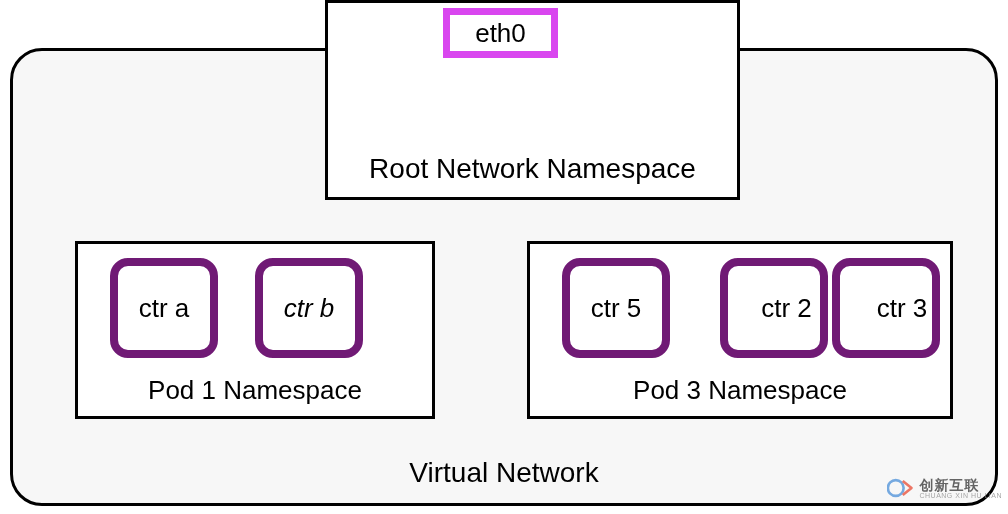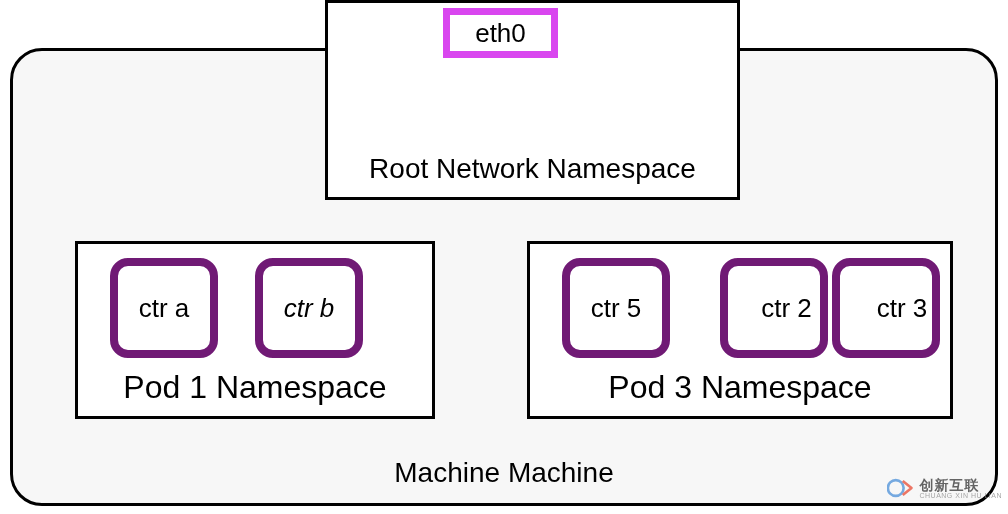--- a/index.html
+++ b/index.html
@@ -79,21 +79,21 @@
       left: 527px;
       top: 241px;
       width: 426px;
       height: 178px;
     }
     .pod-label {
       position: absolute;
       bottom: 10px;
       left: 50%;
       transform: translateX(-50%);
-      font-size: 32px;
+      font-size: 26px;
       white-space: nowrap;
     }
     .ctr {
       position: absolute;
       border: 8px solid #701a75;
       border-radius: 18px;
       background: #fff;
       display: flex;
       align-items: center;
       justify-content: center;
@@ -134,21 +134,21 @@
     .watermark-sub {
       font-size: 7px;
       color: #888;
       letter-spacing: 0.5px;
     }
   </style>
 </head>
 <body>
 
 <div class="vm-container">
-  <div class="vm-label">Machine Machine</div>
+  <div class="vm-label">Virtual Network</div>
 </div>
 
 <div class="root-ns">
   <div class="root-ns-label">Root Network Namespace</div>
 </div>
 
 <div class="eth0-box">
   <span>eth0</span>
 </div>
 

